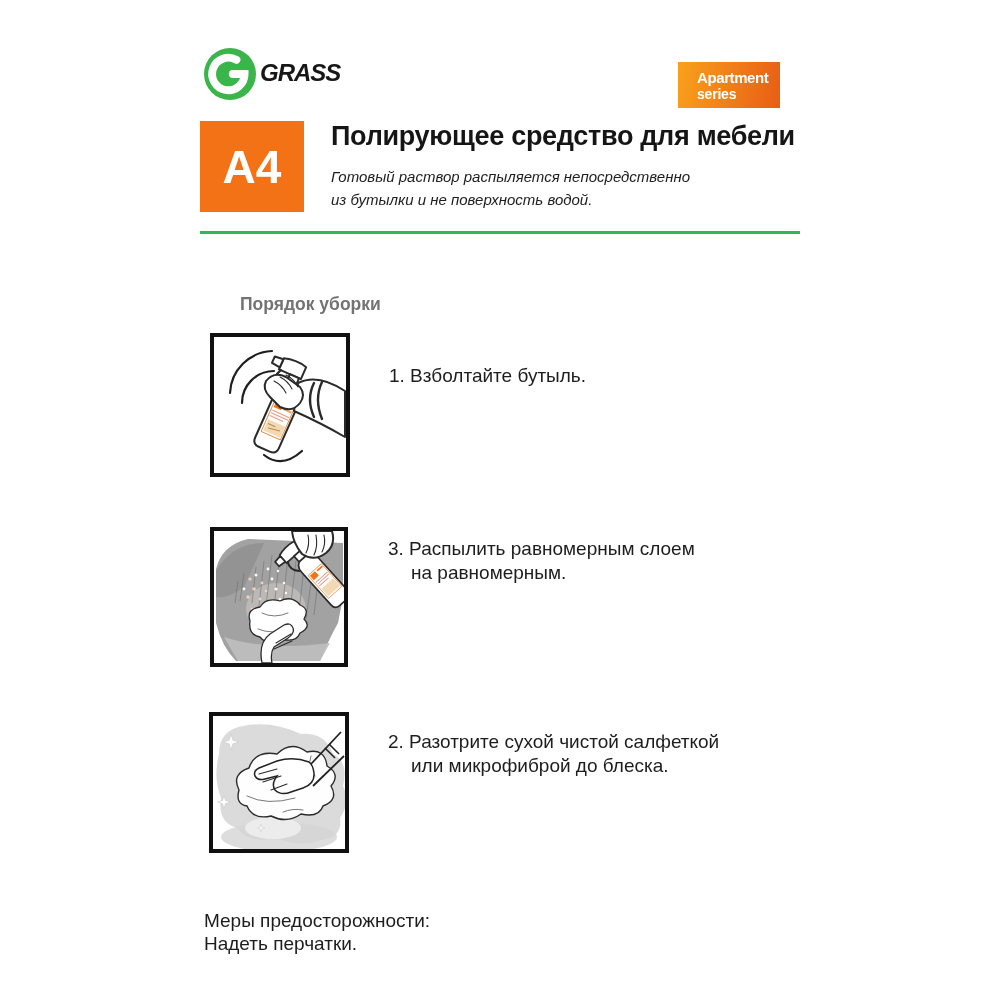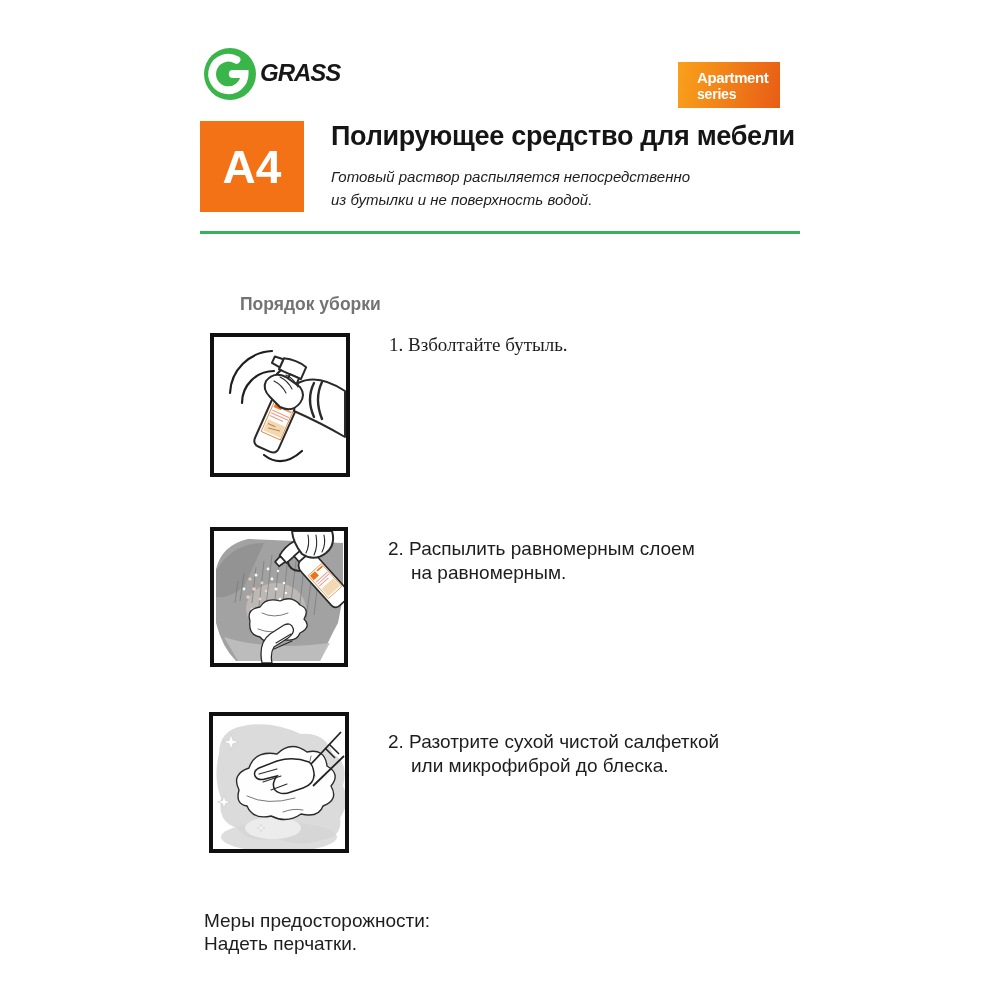--- a/index.html
+++ b/index.html
@@ -40,21 +40,21 @@
 
   .section-heading{left:204px;top:294px;font-size:17.5px;font-weight:700;color:#737373;margin-left:36px;}
 
   
   .step-box{box-sizing:border-box;border:4px solid #101010;background:#fff;overflow:hidden;}
   .step-box svg{display:block;width:100%;height:100%;}
   .box-1{left:210px;top:333px;width:140px;height:144px;}
   .box-2{left:210px;top:527px;width:138px;height:140px;}
   .box-3{left:209px;top:712px;width:140px;height:141px;}
   .step-text{font-size:19px;line-height:24px;color:#1d1d1d;}
-  .text-1{left:389px;top:333px;font-family:Liberation Serif, serif;}
+  .text-1{left:389px;top:364px;}
   .text-2{left:388px;top:537px;}
   .text-3{left:388px;top:730px;}
   .step-text .cont{padding-left:23px;}
 
   .precautions{left:204px;top:909px;font-size:19px;line-height:23px;color:#1d1d1d;}
 
   
   .ink{stroke:#2a2a2a;stroke-width:2;stroke-linejoin:round;fill:#fff;}
   .ink-thin{stroke:#2b2b2b;stroke-width:1.3;stroke-linejoin:round;fill:#fff;}
   .ink-line{stroke:#2a2a2a;stroke-width:2.4;stroke-linecap:round;fill:none;}
@@ -217,21 +217,21 @@
       </g>
       <g>
         <path class="ink" d="M78 0 L118 0 Q122 14 112 22 Q100 31 88 23 Q79 12 78 0 Z"></path>
         <path class="finger" d="M92 22 Q96 14 94 4"></path>
         <path class="finger" d="M100 24 Q104 16 102 4"></path>
         <path class="finger" d="M108 21 Q112 13 110 4"></path>
       </g>
     </svg>
   </div>
   <div class="abs step-text text-2">
-    <div>2. Распылить равномерным слоем</div>
+    <div>3. Распылить равномерным слоем</div>
     <div class="cont">на равномерным.</div>
   </div>
 
   <div class="abs step-box box-3">
     <svg viewBox="0 0 132 133">
       <g>
         <path d="M30 10 Q6 14 6 38 Q0 62 8 82 Q4 106 24 112 Q36 128 62 122 Q88 132 108 124 Q130 122 127 102 Q138 86 130 70 Q136 46 120 38 Q112 16 88 18 Q58 4 30 10 Z" fill="#dbdbdb"></path>
         <ellipse cx="66" cy="121" rx="58" ry="15" fill="#d4d4d4" opacity="0.8"></ellipse>
         <ellipse cx="60" cy="112" rx="28" ry="11" fill="#ececec"></ellipse>
       </g>

